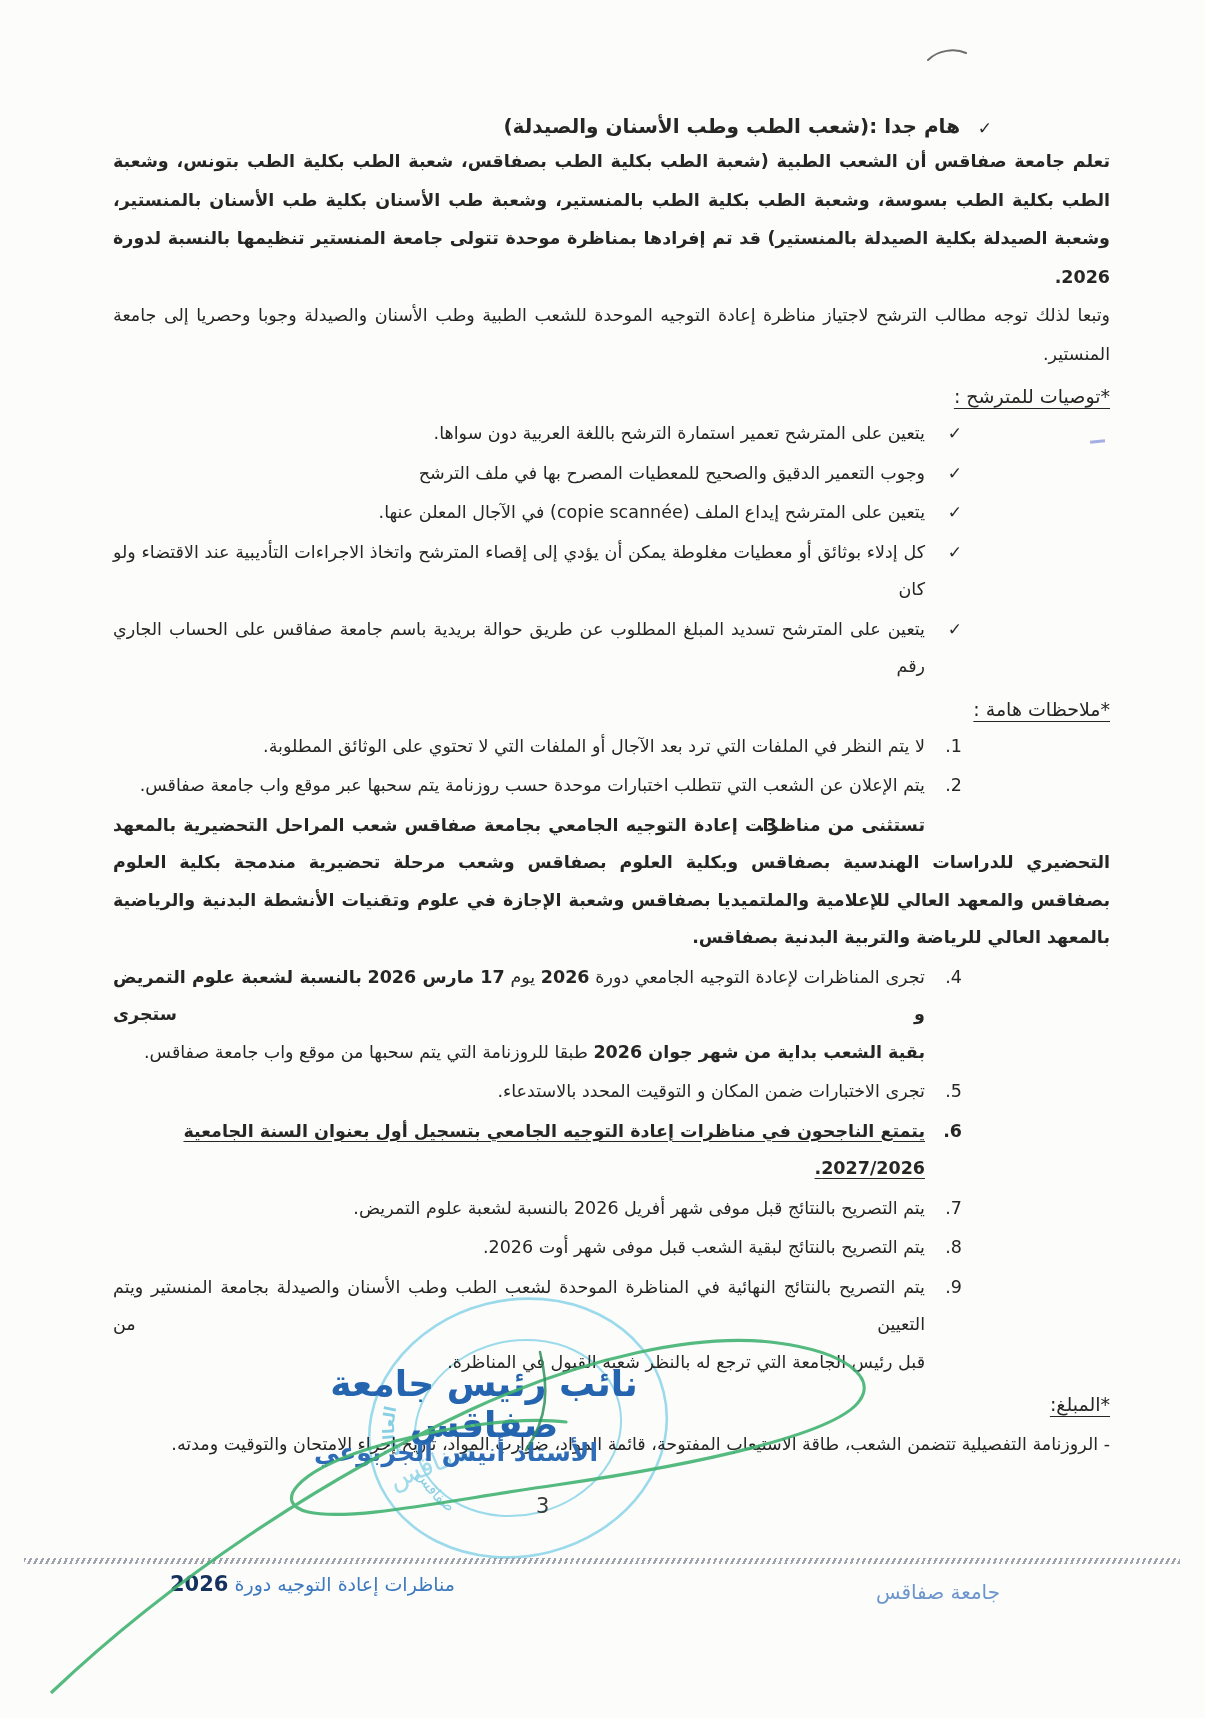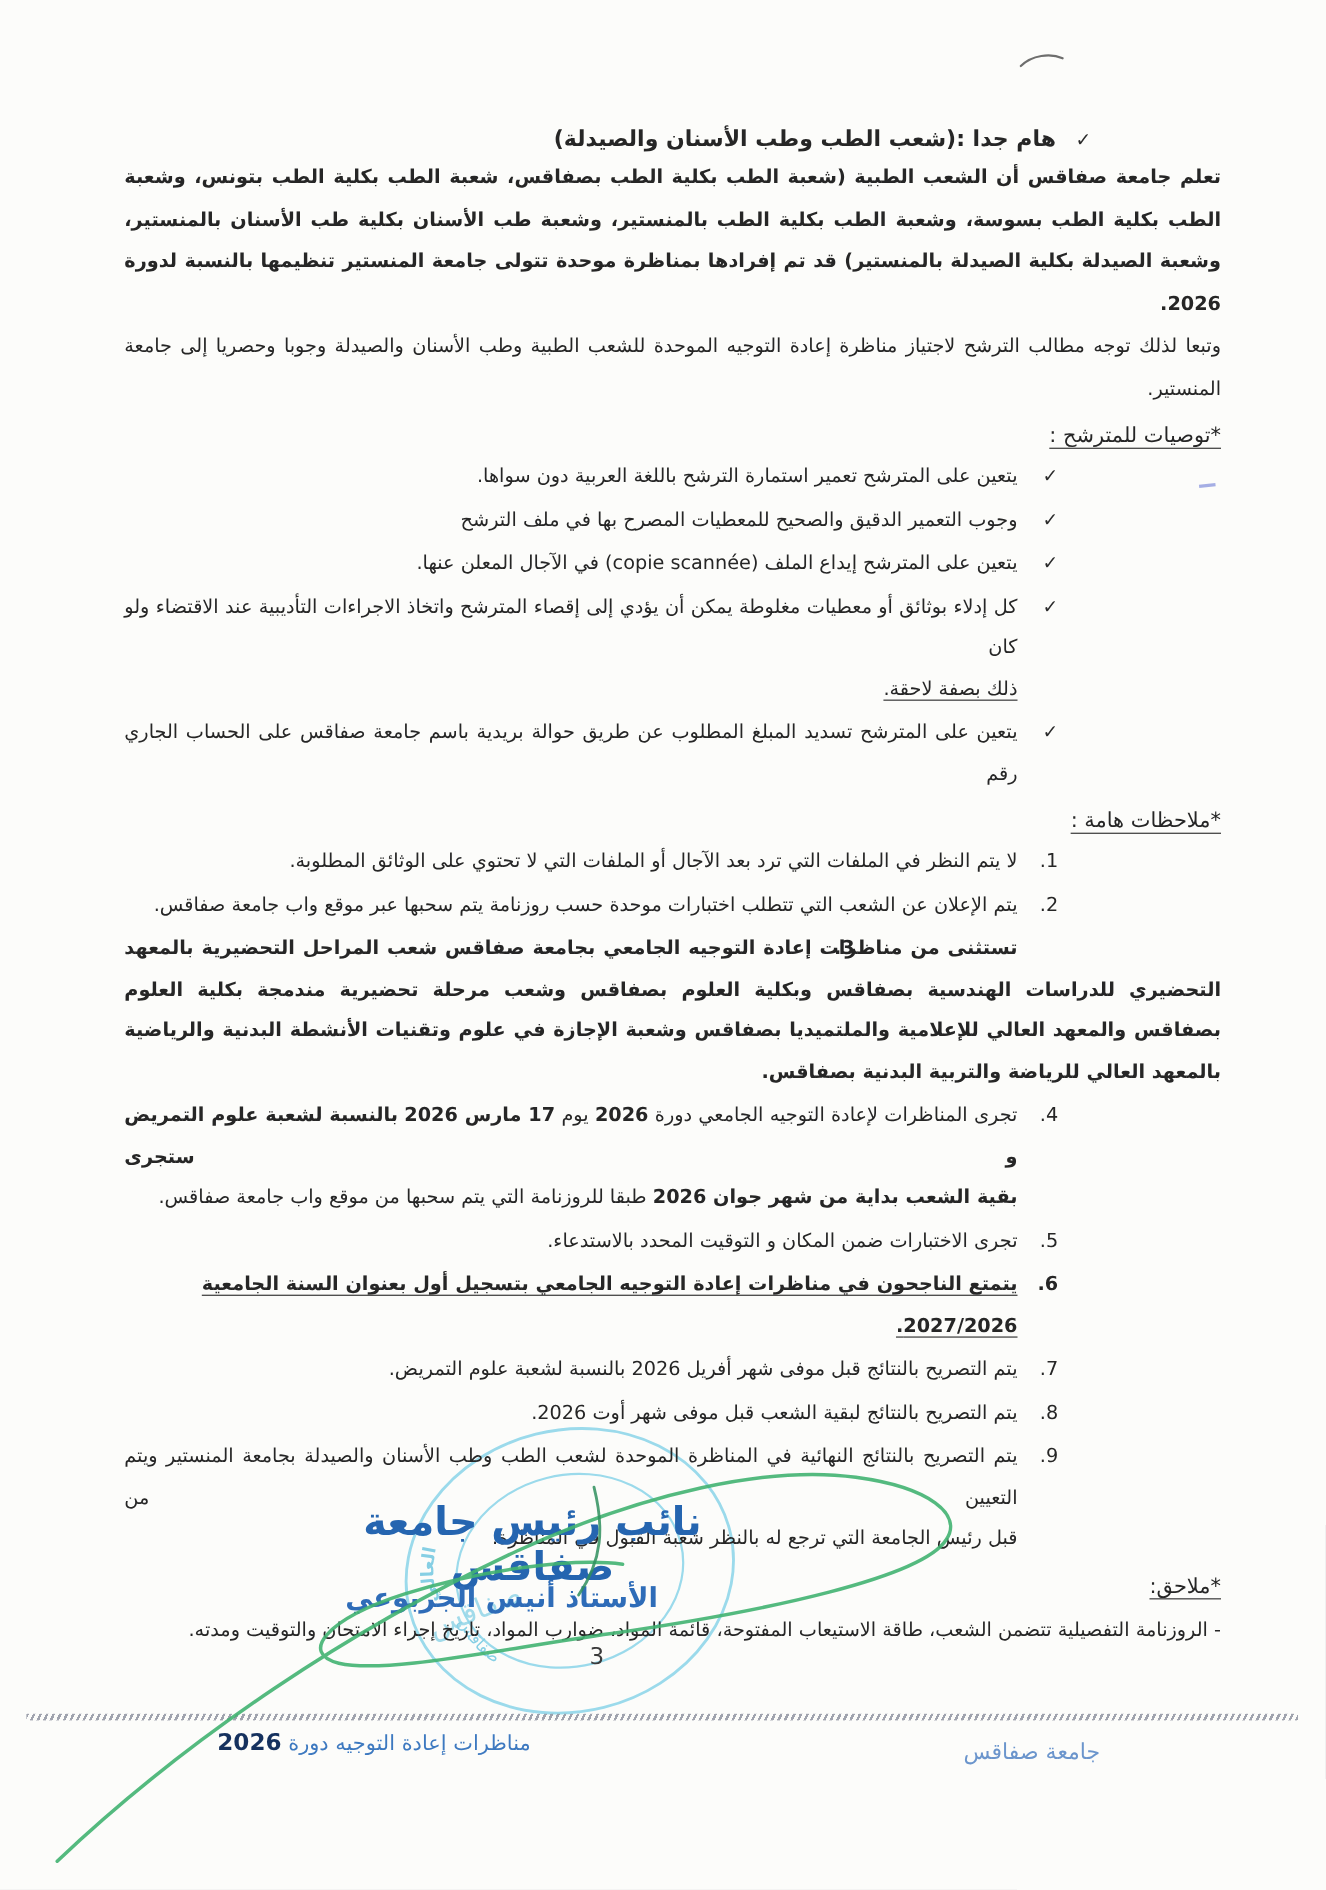--- a/index.html
+++ b/index.html
@@ -86,21 +86,21 @@
     position:absolute;top:1494px;left:536px;z-index:2;
     font-size:21px;color:#3a3a3a;
   }
   .footer-divider{
     position:absolute;top:1558px;left:24px;width:1156px;height:6px;z-index:2;
     background:repeating-linear-gradient(115deg,#8f93a0 0 2.2px,transparent 2.2px 5.4px);
     opacity:.85;
   }
   .footer-left{
     position:absolute;top:1572px;left:170px;width:340px;z-index:2;
-    direction:rtl;text-align:center;
+    direction:rtl;text-align:left;
     font-size:19px;color:#3d79c0;
   }
   .footer-left .year{color:#15315e;font-weight:bold;font-size:21px;}
   .footer-right{
     position:absolute;top:1580px;left:858px;width:160px;z-index:2;
     font-size:20px;color:#6b95cc;text-align:center;
   }
 </style>
 </head>
 <body>
@@ -152,23 +152,20 @@
     <div class="li">
       <span class="marker check">✓</span>
       <span>يتعين على المترشح إيداع الملف (copie scannée) في الآجال المعلن عنها.</span>
     </div>
 
     <div>
       <div class="li stretch">
         <span class="marker check">✓</span>
         <span>كل إدلاء بوثائق أو معطيات مغلوطة يمكن أن يؤدي إلى إقصاء المترشح واتخاذ الاجراءات التأديبية عند الاقتضاء ولو كان</span>
       </div>
-      <div class="lastline">
-        <span class="ul">ذلك بصفة لاحقة.</span>
-      </div>
     </div>
 
     <div>
       <div class="li stretch">
         <span class="marker check">✓</span>
         <span>يتعين على المترشح تسديد المبلغ المطلوب عن طريق حوالة بريدية باسم جامعة صفاقس على الحساب الجاري رقم</span>
       </div>
     </div>
 
     <div class="section-heading">
@@ -229,21 +226,21 @@
       <div class="li stretch">
         <span class="marker">9.</span>
         <span>يتم التصريح بالنتائج النهائية في المناظرة الموحدة لشعب الطب وطب الأسنان والصيدلة بجامعة المنستير ويتم التعيين من</span>
       </div>
       <div class="lastline">
         <span>قبل رئيس الجامعة التي ترجع له بالنظر شعبة القبول في المناظرة.</span>
       </div>
     </div>
 
     <div class="section-heading">
-      <span class="underlined">*ملاحق:</span>
+      <span class="underlined">*المبلغ:</span>
     </div>
 
     <p class="para" style="margin-top:4px">- الروزنامة التفصيلية تتضمن الشعب، طاقة الاستيعاب المفتوحة، قائمة المواد، ضوارب المواد، تاريخ إجراء الامتحان والتوقيت ومدته.</p>
 
   </div>
 
   <div class="sig-role">نائب رئيس جامعة صفاقس</div>
   <div class="sig-name">الأستاذ أنيس الجربوعي</div>
   <div class="page-number">3</div>
 

